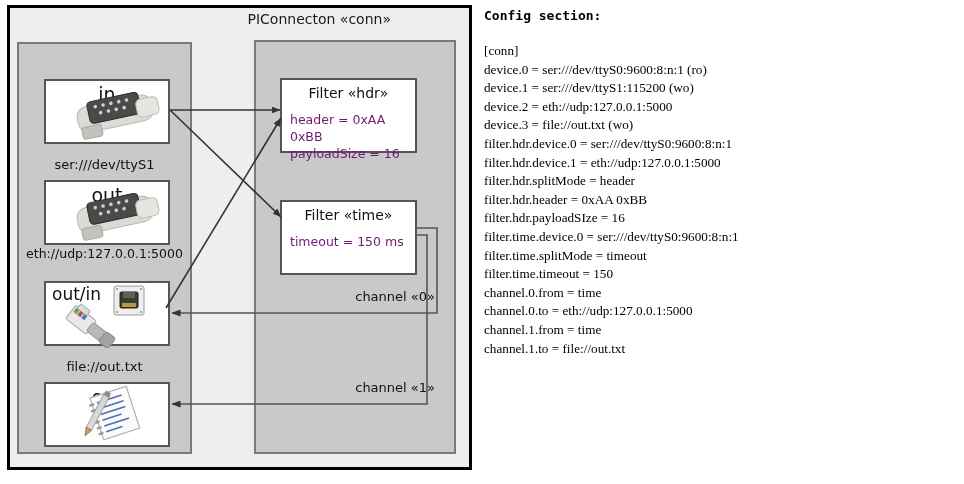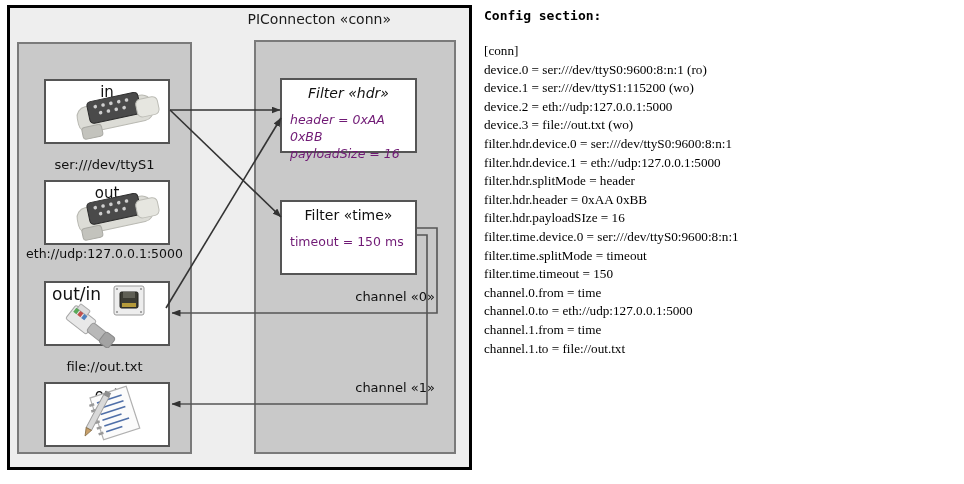--- a/index.html
+++ b/index.html
@@ -70,21 +70,21 @@
     position: absolute;
     background: #ffffff;
     border: 2px solid #555555;
     box-sizing: border-box;
   }
   .dev-dir {
     position: absolute;
     width: 100%;
     text-align: center;
     top: 2px;
-    font-size: 15px;
+    font-size: 19px;
     color: #111111;
   }
   .dev-dir.left {
     text-align: right;
     left: 6px;
     width: auto;
     top: 1px;
     font-size: 17px;
   }
 
@@ -271,21 +271,21 @@
           <rect x="0" y="0" width="6" height="38" fill="#d9d9d9" stroke="#a0a0a0" stroke-width="1"></rect>
           <polygon points="0,38 6,38 3,46" fill="#c8a06a" stroke="#8a7048" stroke-width="0.8"></polygon>
           <rect x="0" y="-4" width="6" height="5" fill="#8f8f8f"></rect>
         </g>
       </svg>
     </div>
   </div>
 
   <div class="panel" id="filters-panel"></div>
 
-  <div class="filter-box" style="left:280px; top:78px; width:137px; height:75px;font-style:italic;">
+  <div class="filter-box" style="left:280px; top:78px; width:137px; height:75px;">
     <div class="filter-title">Filter «hdr»</div>
     <div class="filter-props">
       <div>header = 0xAA 0xBB</div>
       <div>payloadSize = 16</div>
     </div>
   </div>
 
   <div class="filter-box" style="left:280px; top:200px; width:137px; height:75px;">
     <div class="filter-title">Filter «time»</div>
     <div class="filter-props">

